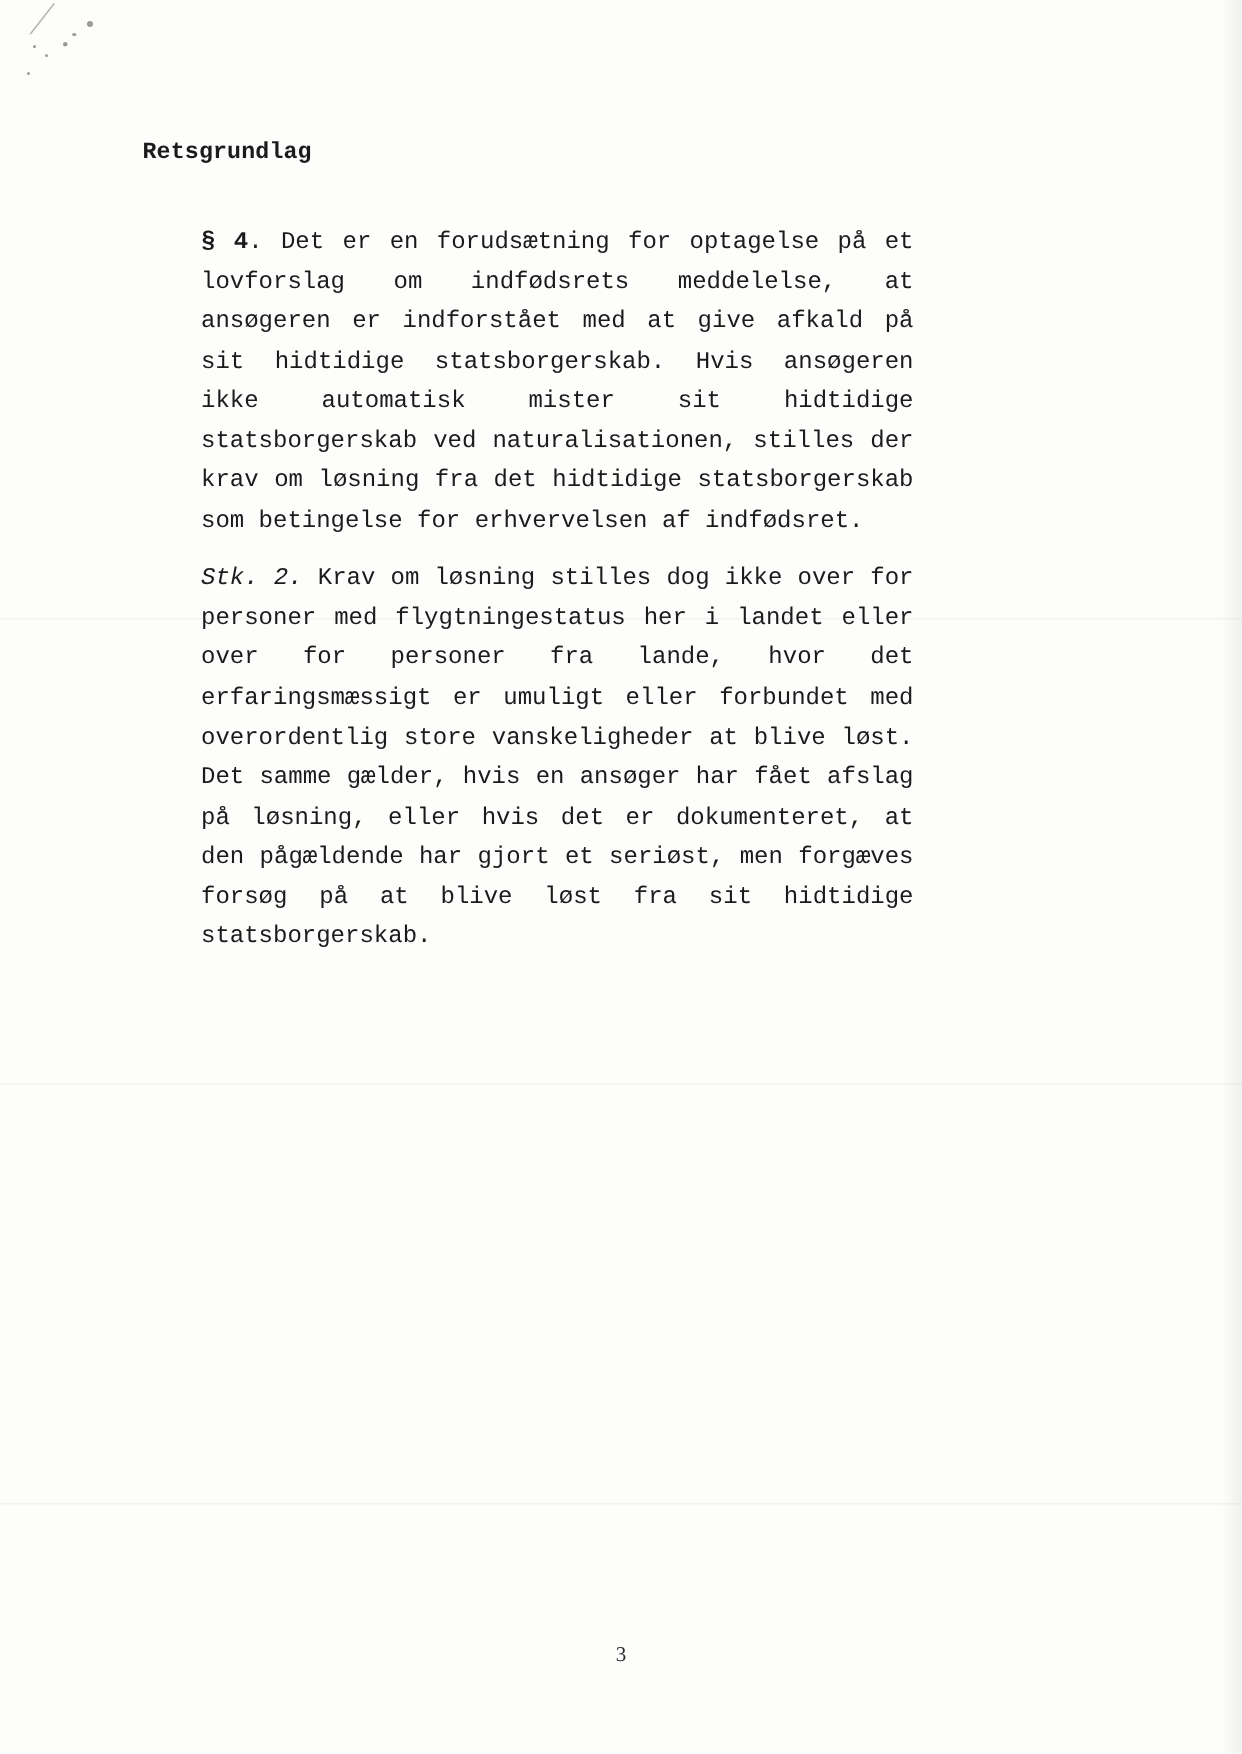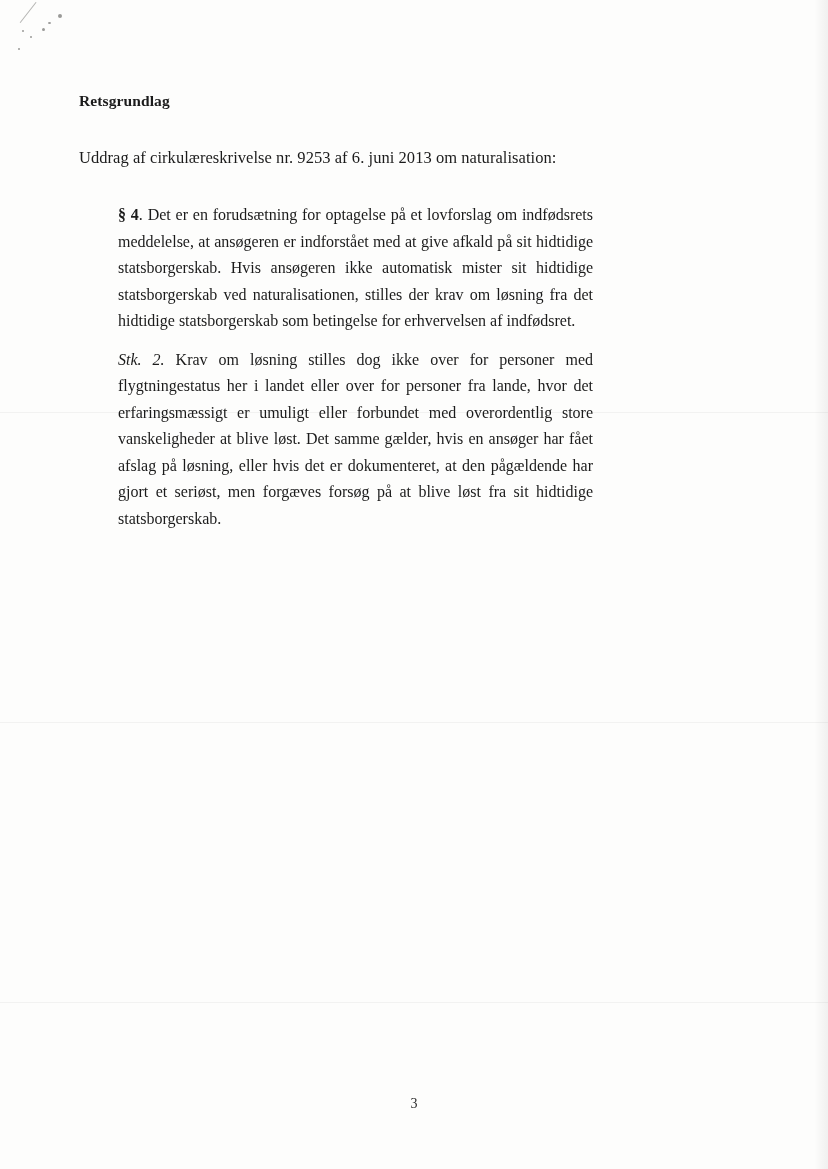--- a/index.html
+++ b/index.html
@@ -57,23 +57,24 @@
     left: 14px;
     top: 2px;
     width: 34px;
     height: 26px;
     border-left: 1px solid rgba(120,120,118,0.55);
     transform: rotate(38deg);
   }
 
   .content {
     position: absolute;
-    left: 79px;
+    left: 95px;
     top: 92px;
     width: 540px;
+    font-family: Liberation Mono, monospace;
   }
 
   .doc-heading {
     font-weight: bold;
     font-size: 15.5px;
     letter-spacing: 0.1px;
     margin: 0 0 38px 0;
   }
 
   .intro-line {
@@ -140,21 +141,20 @@
     <i class="sm3"></i>
     <i class="sm4"></i>
     <i class="sm5"></i>
     <i class="sm6"></i>
   </div>
 
   <div class="content">
 
     <h1 class="doc-heading">Retsgrundlag</h1>
 
-    <p class="intro-line">Uddrag af cirkulæreskrivelse nr. 9253 af 6. juni 2013 om naturalisation:</p>
 
     <div class="quote-block">
       <p><span class="para-label">§ 4</span><span>. Det er en forudsætning for optagelse på et lovforslag om indfødsrets meddelelse, at ansøgeren er indforstået med at give afkald på sit hidtidige statsborgerskab. Hvis ansøgeren ikke automatisk mister sit hidtidige statsborgerskab ved naturalisationen, stilles der krav om løsning fra det hidtidige statsborgerskab som betingelse for erhvervelsen af indfødsret.</span></p>
       <p><span class="stk-label">Stk. 2.</span><span> Krav om løsning stilles dog ikke over for personer med flygtningestatus her i landet eller over for personer fra lande, hvor det erfaringsmæssigt er umuligt eller forbundet med overordentlig store vanskeligheder at blive løst. Det samme gælder, hvis en ansøger har fået afslag på løsning, eller hvis det er dokumenteret, at den pågældende har gjort et seriøst, men forgæves forsøg på at blive løst fra sit hidtidige statsborgerskab.</span></p>
     </div>
 
   </div>
 
   <div class="page-number">3</div>
 

